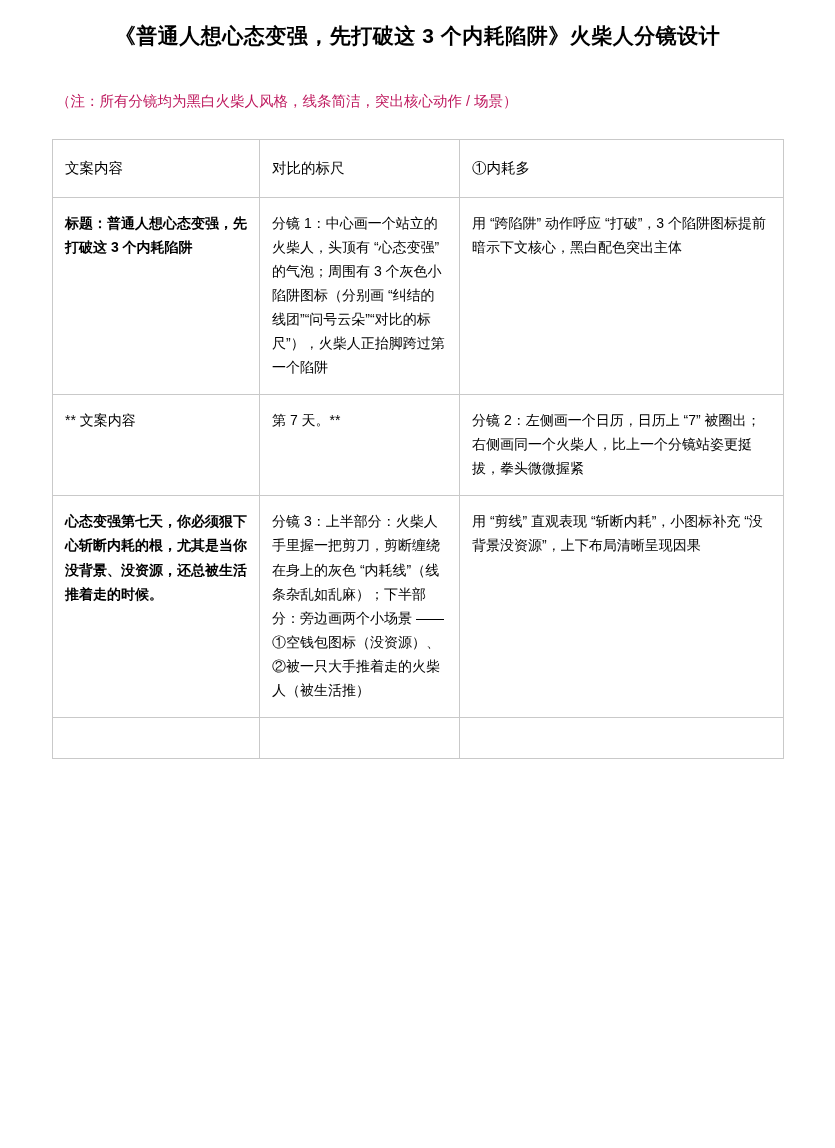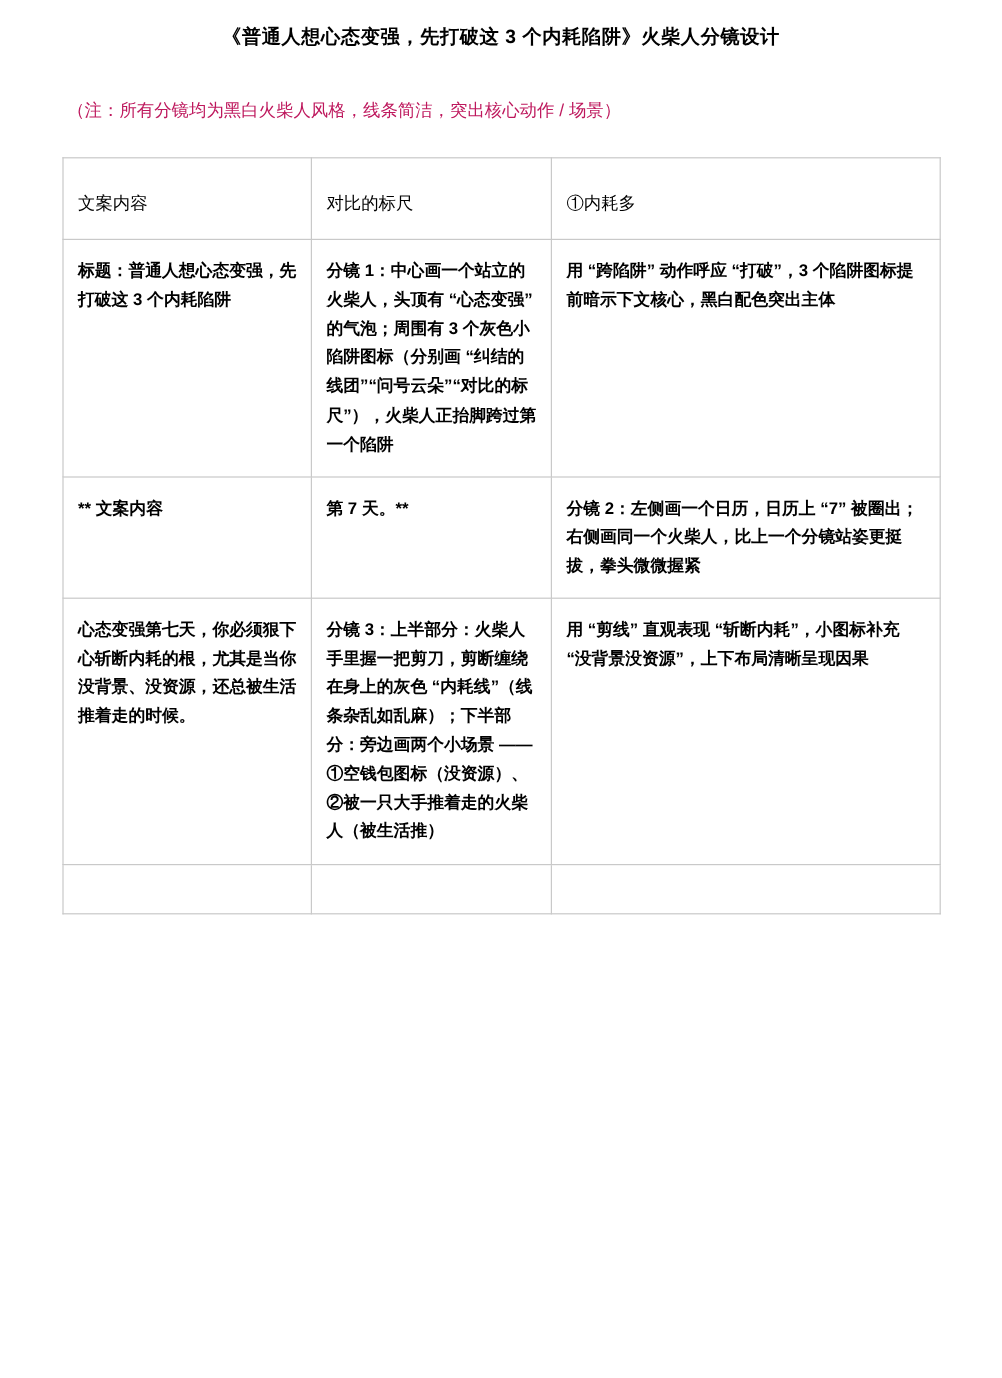--- a/index.html
+++ b/index.html
@@ -12,21 +12,21 @@
     min-height: 1148px;
     font-family: "Liberation Sans", sans-serif;
     color: #000000;
   }
   .page {
     width: 835px;
     box-sizing: border-box;
     padding: 14px 52px 0 52px;
   }
   .doc-title {
-    font-size: 16px;
+    font-size: 21px;
     font-weight: bold;
     text-align: center;
     line-height: 1.5;
     letter-spacing: 0.5px;
     margin: 6px 0 0 0;
     padding: 0 4px;
   }
   .doc-note {
     font-size: 14.5px;
     line-height: 1.6;
@@ -46,28 +46,28 @@
     border: 1px solid #c9c9c9;
     vertical-align: top;
     padding: 13px 12px 15px 12px;
     font-size: 14px;
     line-height: 1.72;
     text-align: left;
   }
   table.storyboard thead th {
     font-weight: normal;
     font-size: 14.5px;
-    padding-top: 26px;
+    padding-top: 16px;
     padding-bottom: 16px;
   }
   td.first-col-strong {
     font-weight: bold;
   }
   td.first-col-plain {
-    font-weight: bold;
+    font-weight: normal;
   }
   .cut-row td {
     padding-bottom: 2px;
     height: 12px;
     overflow: hidden;
   }
 </style>
 </head>
 <body>
 

